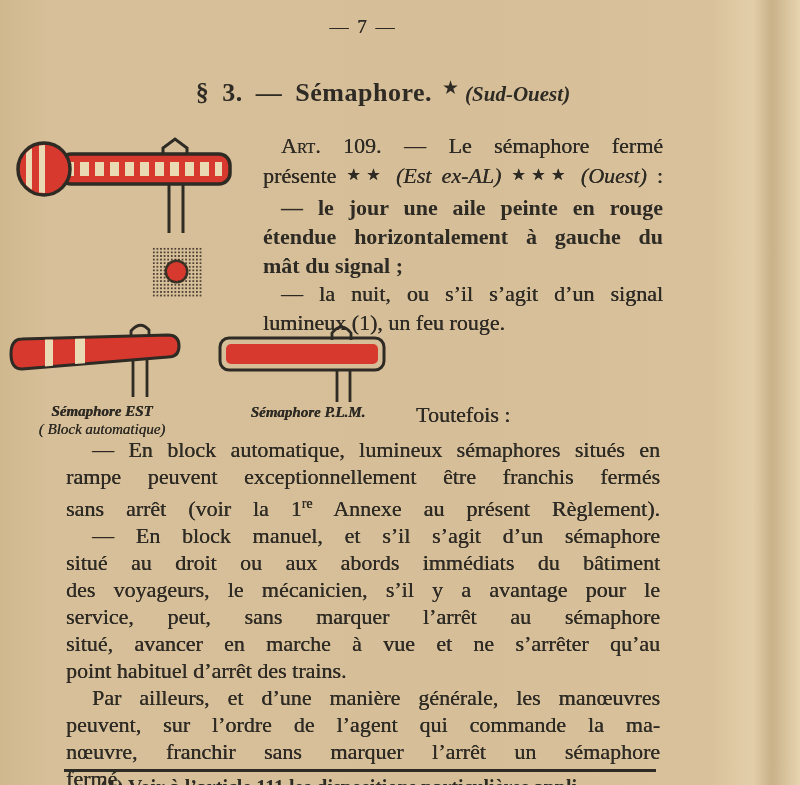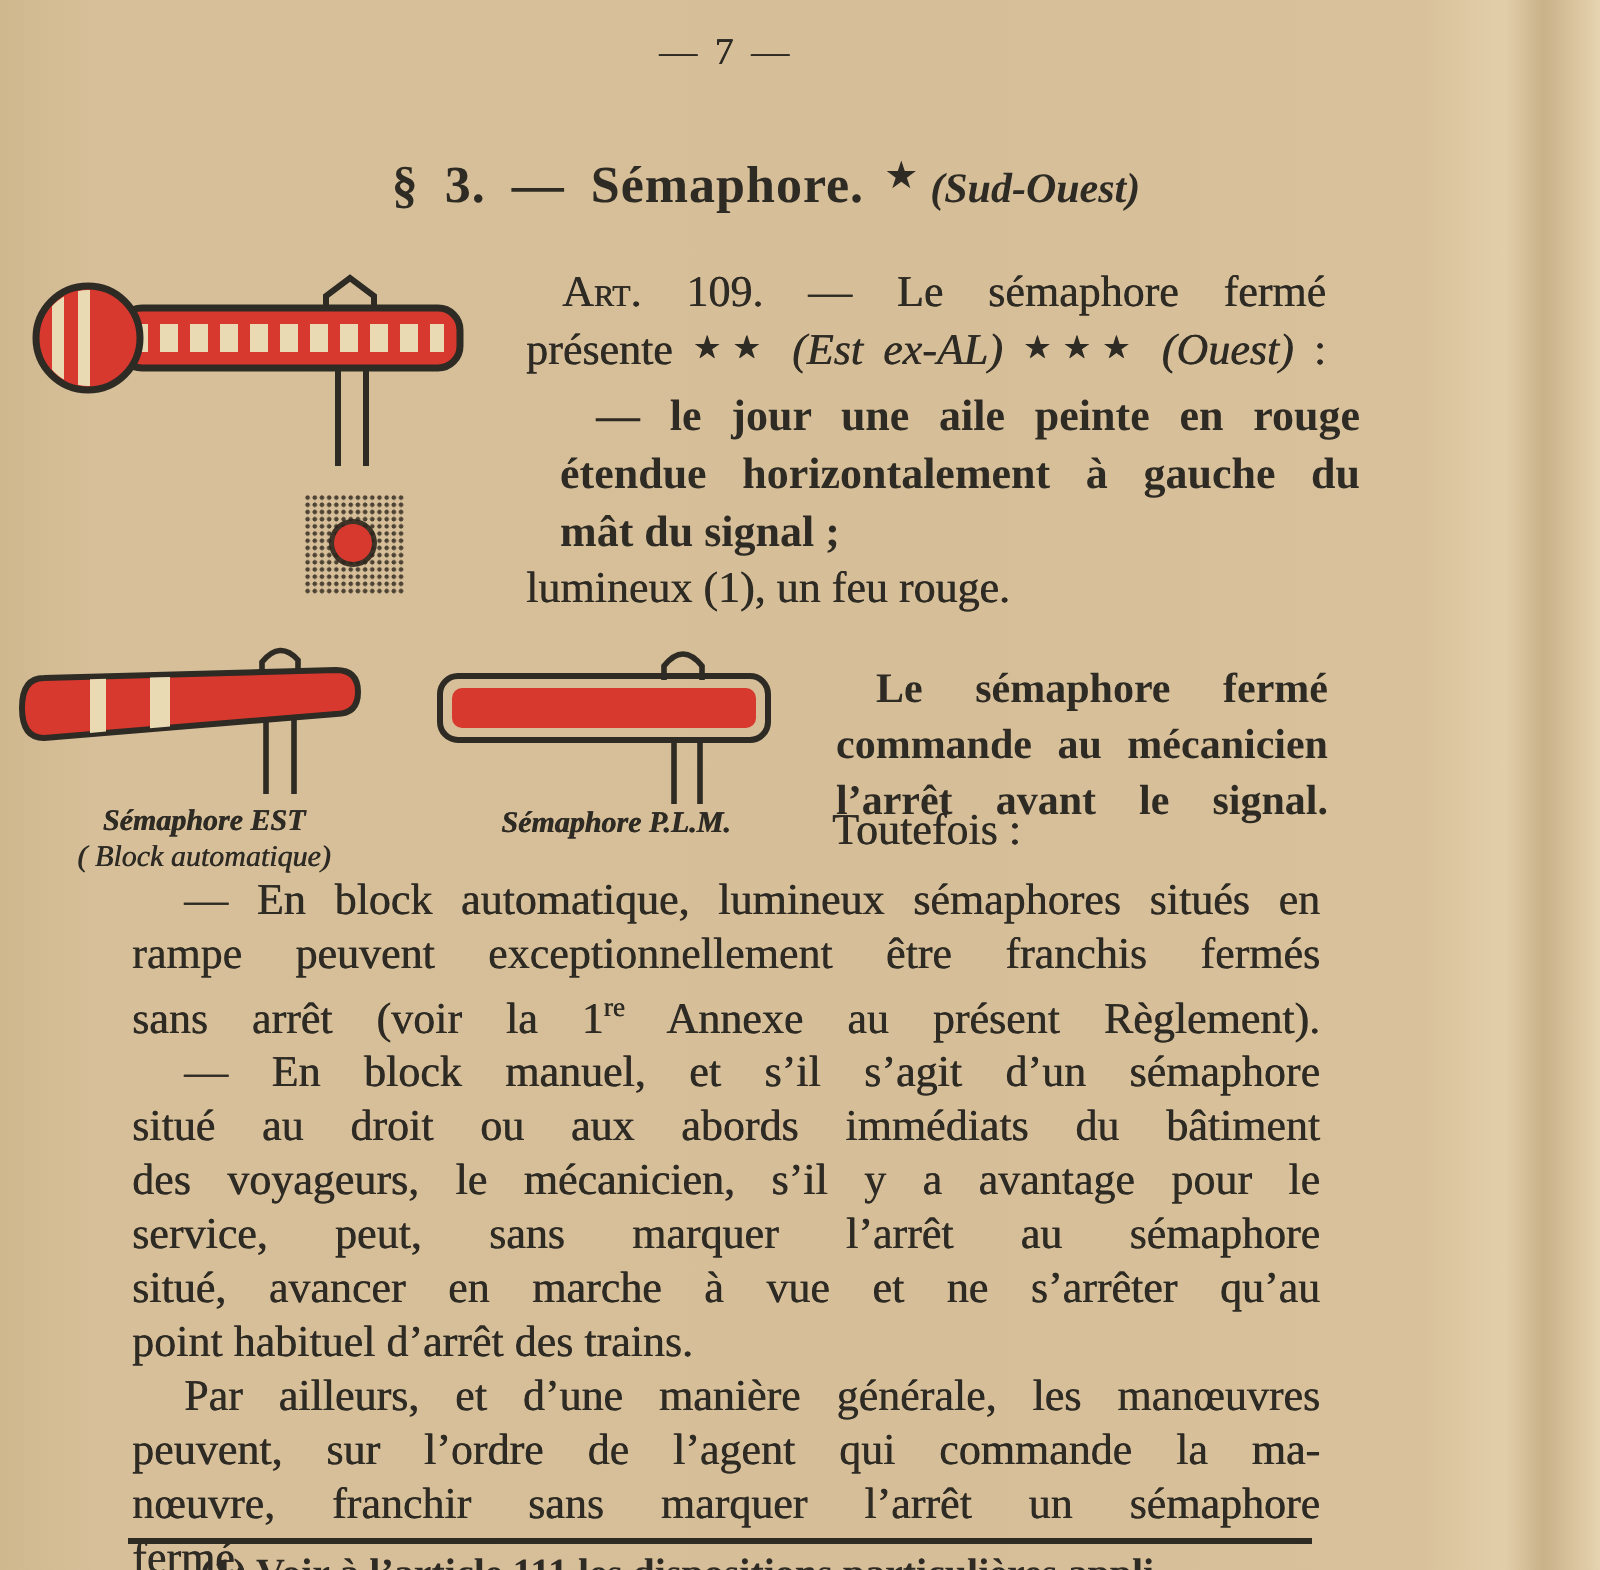--- a/index.html
+++ b/index.html
@@ -20,21 +20,21 @@
   .sc{font-variant:small-caps;}
   .sup{font-size:0.62em; vertical-align:super;}
   .stars{font-size:0.72em; vertical-align:3px; letter-spacing:1px;}
   .page-number{top:16px; left:66px; width:594px; text-align:center; font-size:19px; letter-spacing:2px;}
   .title{top:76px; left:72px; width:594px; text-align:center; white-space:nowrap;}
   .title .main{font-weight:bold; font-size:26px; word-spacing:6px; letter-spacing:0.5px;margin-left:28px;}
   .title .star{font-size:19px; vertical-align:7px; padding:0 6px 0 10px;}
   .title .suffix{font-weight:bold; font-style:italic; font-size:21px;}
   .col{left:263px; width:400px; font-size:22px; line-height:29px;}
   .art{top:131px;}
-  .jour{top:193px; font-weight:bold;margin-left:17px;}
+  .jour{top:193px; font-weight:bold;}
   .nuit{top:279px;}
   .commande{left:418px; top:330px; width:246px; font-size:21px; line-height:28px; font-weight:bold;}
   .toutefois{left:416px; top:402px; font-size:22px;}
   .lower{left:66px; top:436px; width:594px; font-size:22px; line-height:27px;}
   .caption{text-align:center; font-style:italic; font-weight:bold;}
   .cap-est{left:12px; top:402px; width:180px; font-size:15px; line-height:18px;}
   .cap-est .sub{font-size:15px; font-weight:normal;}
   .cap-plm{left:222px; top:404px; width:172px; font-size:15px;}
   .night{
     left:152px; top:247px; width:50px; height:50px;
@@ -97,28 +97,24 @@
     <div class="ln j"><span>présente </span><span class="stars">★★</span><span class="i b"> (Est ex-AL) </span><span class="stars">★★★</span><span class="i b"> (Ouest)</span><span> :</span></div>
   </div>
 
   <div class="abs col jour">
     <div class="ln j ind-sm">— le jour une aile peinte en rouge</div>
     <div class="ln j">étendue horizontalement à gauche du</div>
     <div class="ln">mât du signal ;</div>
   </div>
 
   <div class="abs col nuit thick">
+    <div class="ln j ind-sm">— la nuit, ou s’il s’agit d’un signal</div>
     <div class="ln">lumineux (1), un feu rouge.</div>
   </div>
 
-  <div class="abs commande">
-    <div class="ln j" style="text-indent:20px">Le sémaphore fermé</div>
-    <div class="ln j">commande au mécanicien</div>
-    <div class="ln j">l’arrêt avant le signal.</div>
-  </div>
 
   <div class="abs toutefois thick">Toutefois :</div>
 
   <svg class="abs" style="left:8px; top:320px;" width="185" height="82" viewBox="0 0 185 82">
     <path d="M123 20 L123 11 Q132 0 141 10 L141 20" fill="none" stroke="#2e2a24" stroke-width="2.8"></path>
     <path d="M125 41 V77 M139 39 V77" fill="none" stroke="#2e2a24" stroke-width="2.8"></path>
     <path d="M14 19 L160 15 Q171 15 171 26 Q171 37 160 37 L14 49 Q3 49 3 34 Q3 19 14 19 Z" fill="var(--red,#d8392f)" stroke="#2e2a24" stroke-width="3"></path>
     <g fill="var(--cream,#e9dab4)">
       <polygon points="37,19.6 45,19.4 45,45.8 37,46.5"></polygon>
       <polygon points="67,18.8 77,18.5 77,43.2 67,44.1"></polygon>

